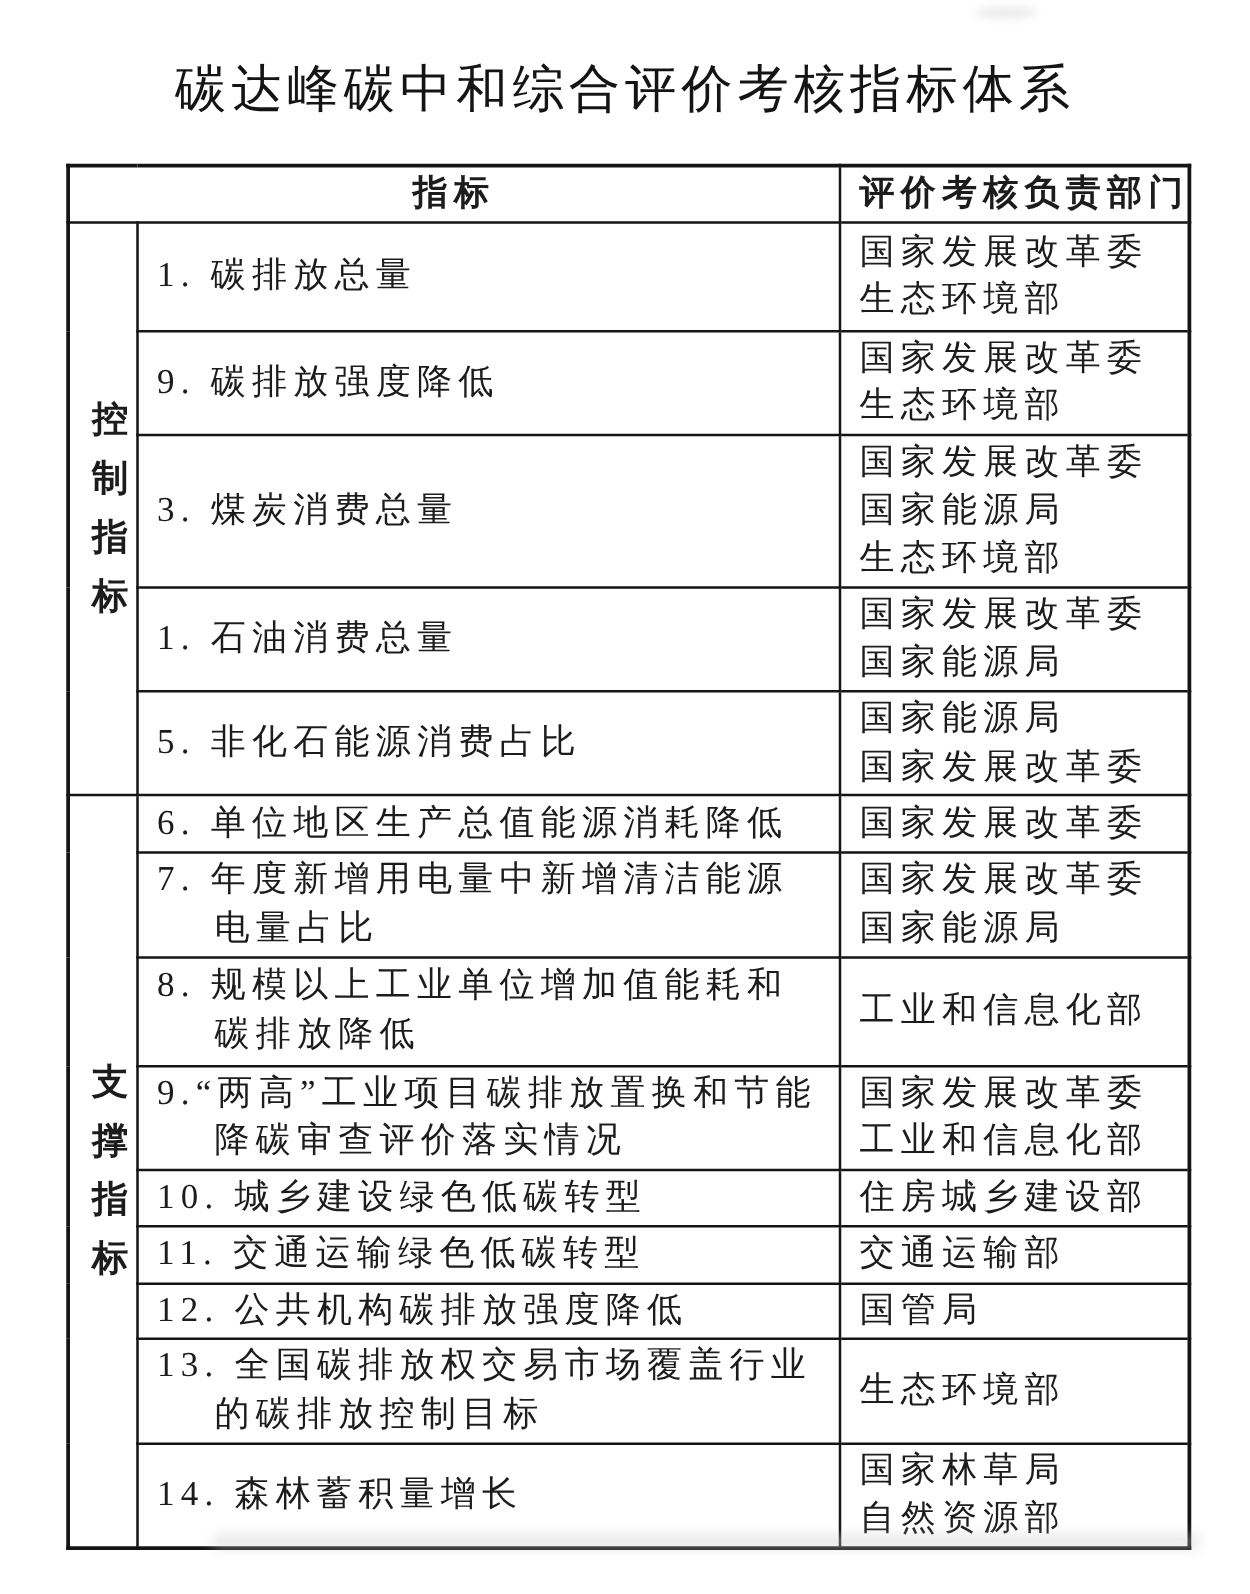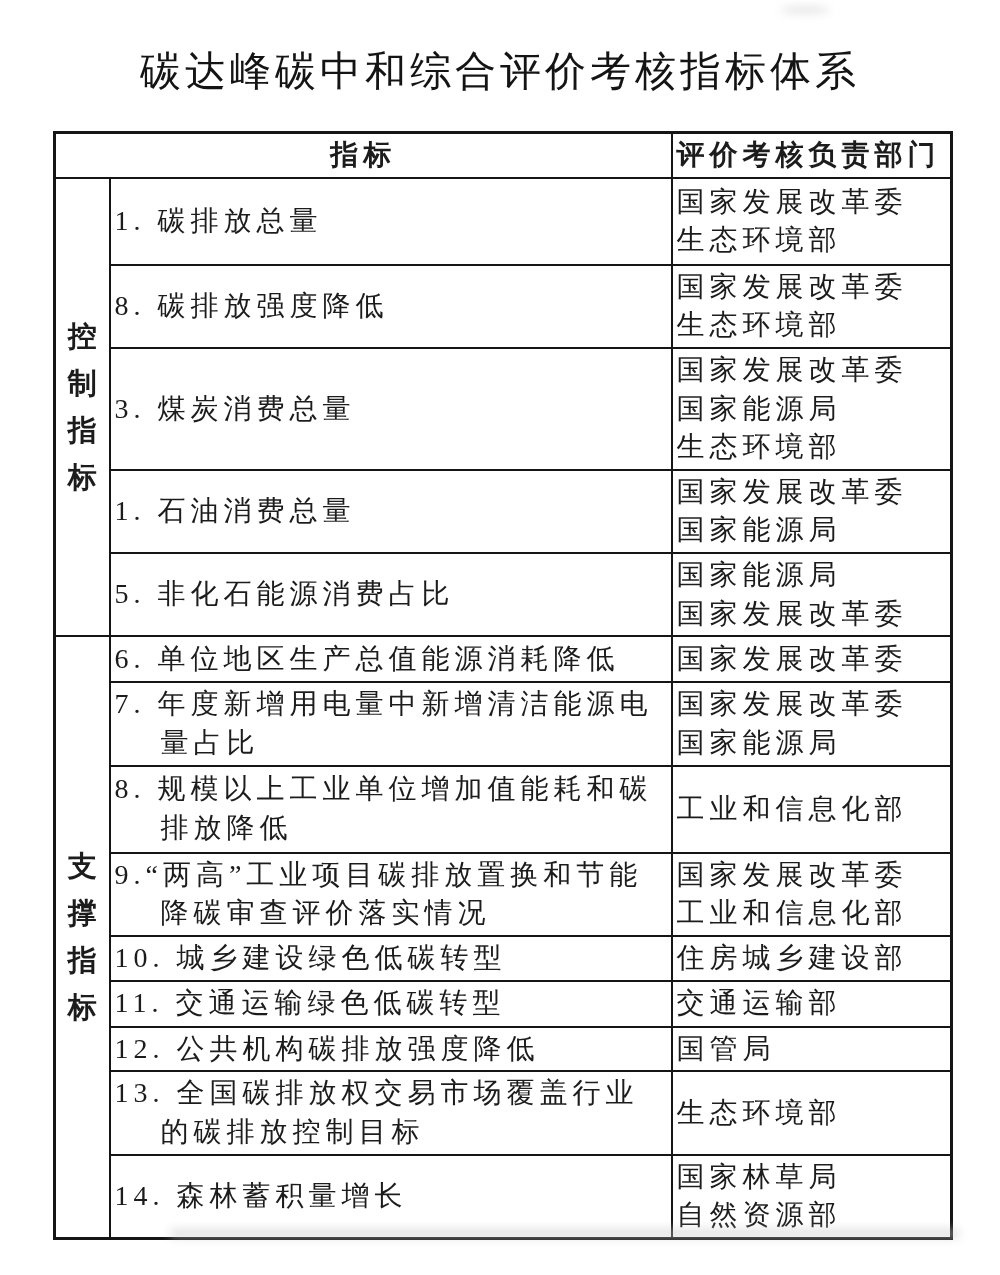--- a/index.html
+++ b/index.html
@@ -28,21 +28,21 @@
     border-collapse: collapse;
     table-layout: fixed;
     border: 3px solid #151515;
   }
   table.doc-table td {
     border: 2px solid #151515;
     vertical-align: middle;
     font-size: 28px;
     letter-spacing: 5px;
     line-height: 1.38;
-    padding: 2px 4px;
+    padding: 2px 15px;
     overflow: hidden;
   }
   td.hdr-indicator {
     text-align: center;
     font-weight: bold;
     letter-spacing: 5px;
     font-size: 29px;
   }
   td.hdr-dept {
     text-align: left;
@@ -115,21 +115,21 @@
           <div class="hang">1. 碳排放总量</div>
         </td>
       <td class="dept-cell">
         <div class="dept-line">国家发展改革委</div>
         <div class="dept-line">生态环境部</div>
       </td>
     </tr>
 
     <tr style="height:83px">
       <td class="indicator-cell">
-          <div class="hang">8. 碳排放强度降低</div>
+          <div class="hang">9. 碳排放强度降低</div>
         </td>
       <td class="dept-cell">
         <div class="dept-line">国家发展改革委</div>
         <div class="dept-line">生态环境部</div>
       </td>
     </tr>
 
     <tr style="height:114px">
       <td class="indicator-cell">
           <div class="hang">3. 煤炭消费总量</div>

